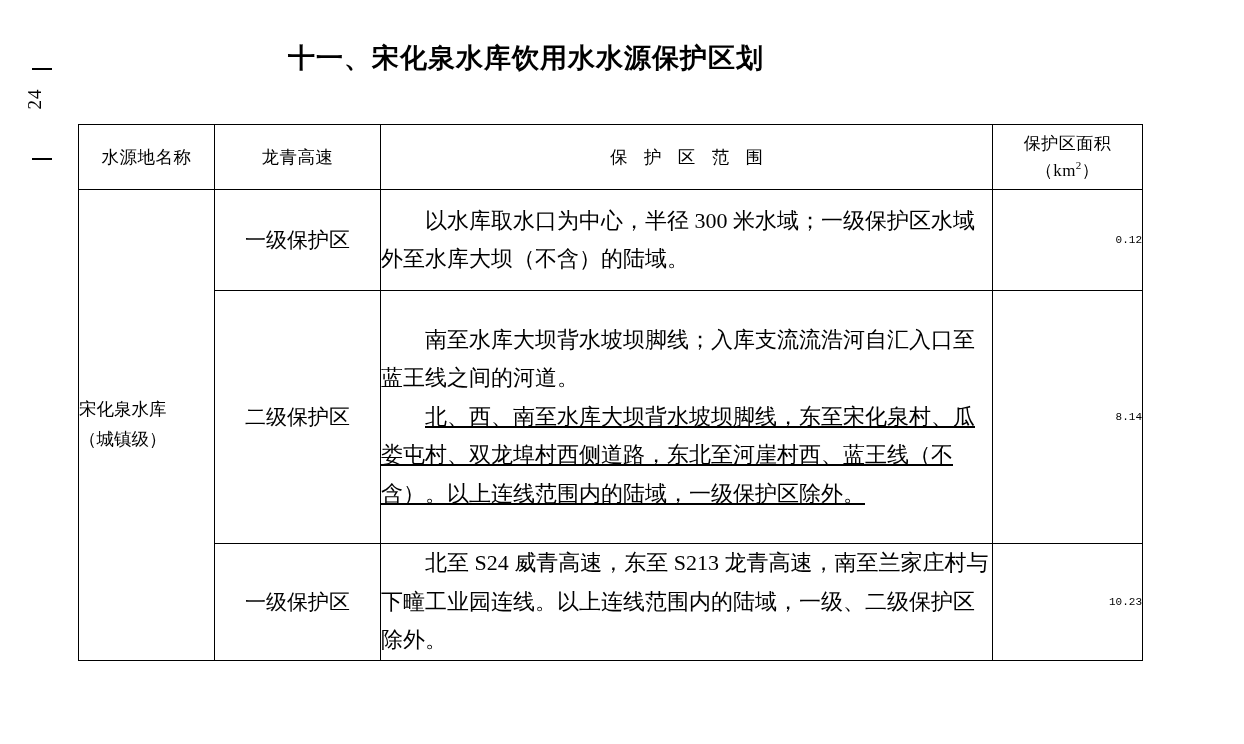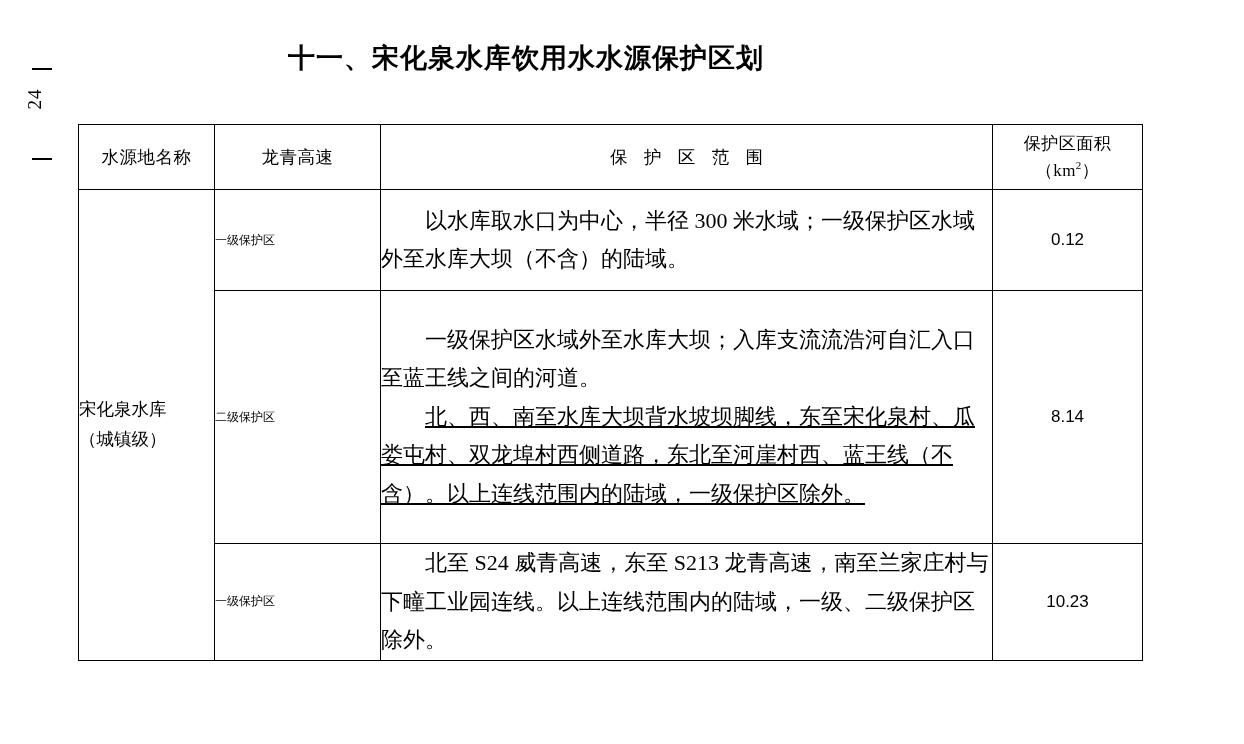--- a/index.html
+++ b/index.html
@@ -99,41 +99,41 @@
     font-size: 11px;
     vertical-align: super;
   }
 
   td.name-cell {
     text-align: left;
     font-size: 17.5px;
     line-height: 1.7;
   }
   td.level-cell {
-    text-align: left;
-    font-size: 12px;
+    text-align: center;
+    font-size: 21px;
   }
   td.range-cell {
     text-align: left;
     font-size: 22px;
     line-height: 1.75;
     padding: 14px 16px 14px 18px;
   }
   td.range-cell p {
     margin: 0;
     text-indent: 2em;
   }
   td.range-cell p + p {
     margin-top: 0;
     text-decoration: underline;
   }
   td.area-cell {
-    text-align: center;
-    font-size: 17px;
-    font-family: Liberation Sans, sans-serif;
+    text-align: right;
+    font-size: 11px;
+    font-family: Liberation Mono, monospace;
   }
 
   .row-1 td { height: 100px; }
   .row-2 td { height: 252px; }
   .row-3 td { height: 94px; }
 </style>
 </head>
 <body>
 
 <div class="page-marker">
@@ -173,21 +173,21 @@
         </td>
         <td class="level-cell">一级保护区</td>
         <td class="range-cell">
           <p>以水库取水口为中心，半径 300 米水域；一级保护区水域外至水库大坝（不含）的陆域。</p>
         </td>
         <td class="area-cell">0.12</td>
       </tr>
       <tr class="row-2">
         <td class="level-cell">二级保护区</td>
         <td class="range-cell">
-          <p>一级保护区水域外至水库大坝；入库支流流浩河自汇入口至蓝王线之间的河道。</p>
+          <p>南至水库大坝背水坡坝脚线；入库支流流浩河自汇入口至蓝王线之间的河道。</p>
           <p>北、西、南至水库大坝背水坡坝脚线，东至宋化泉村、瓜娄屯村、双龙埠村西侧道路，东北至河崖村西、蓝王线（不含）。以上连线范围内的陆域，一级保护区除外。</p>
         </td>
         <td class="area-cell">8.14</td>
       </tr>
       <tr class="row-3">
         <td class="level-cell">一级保护区</td>
         <td class="range-cell">
           <p>北至 S24 威青高速，东至 S213 龙青高速，南至兰家庄村与下疃工业园连线。以上连线范围内的陆域，一级、二级保护区除外。</p>
         </td>
         <td class="area-cell">10.23</td>

